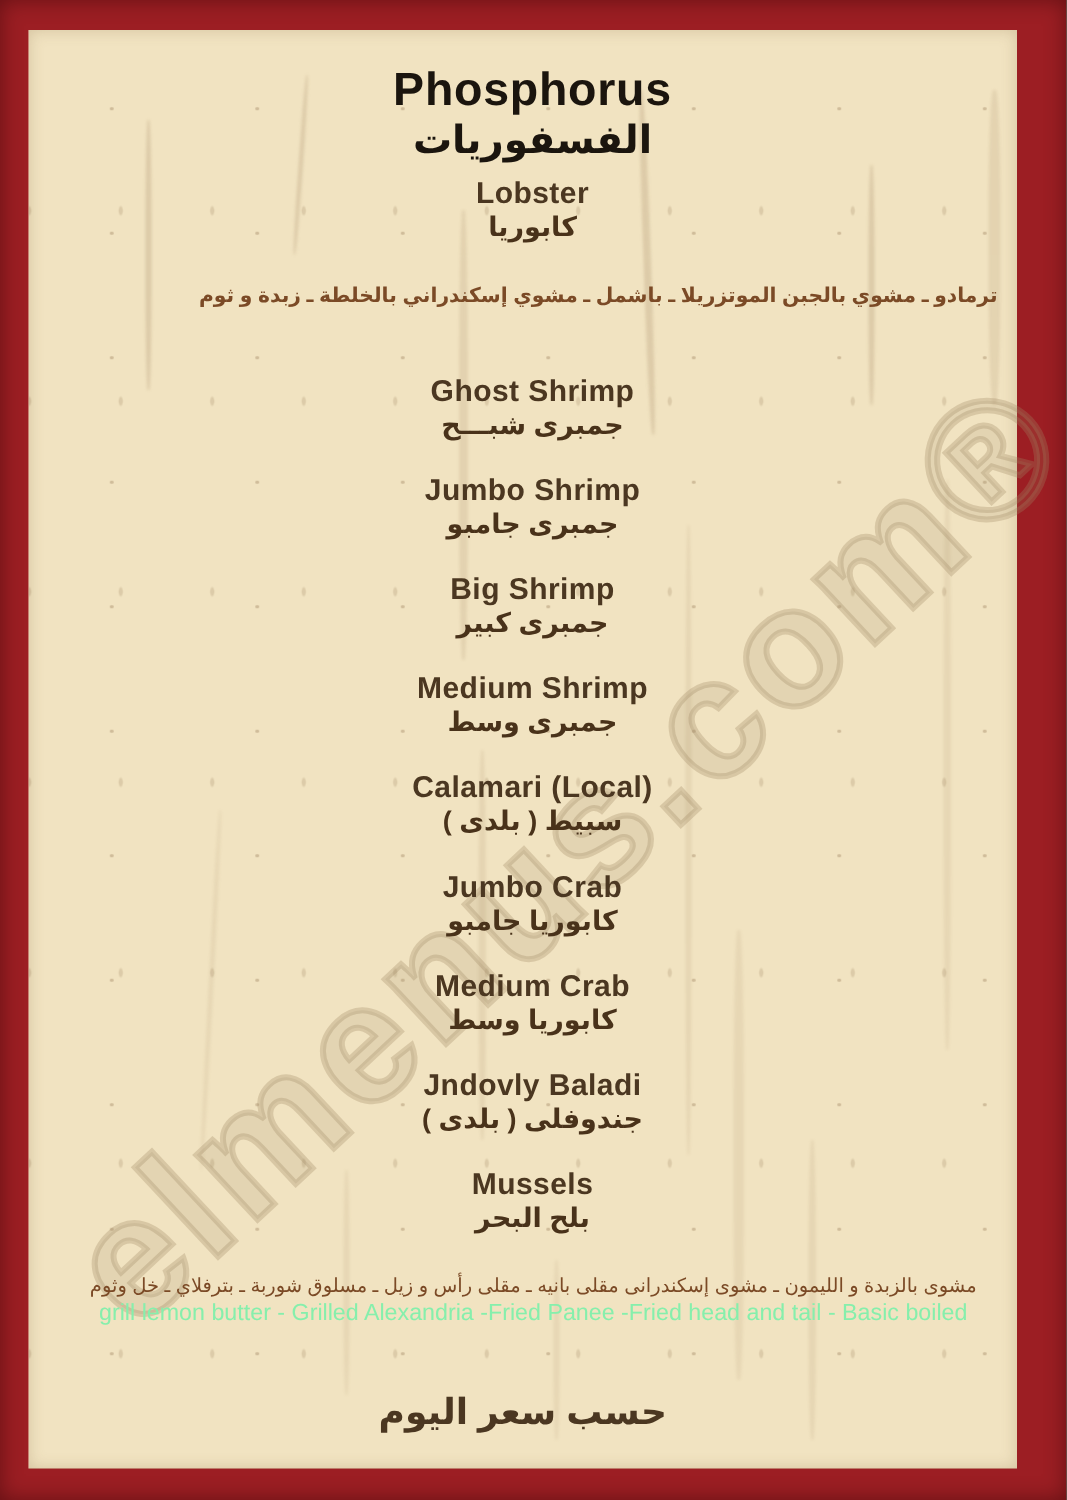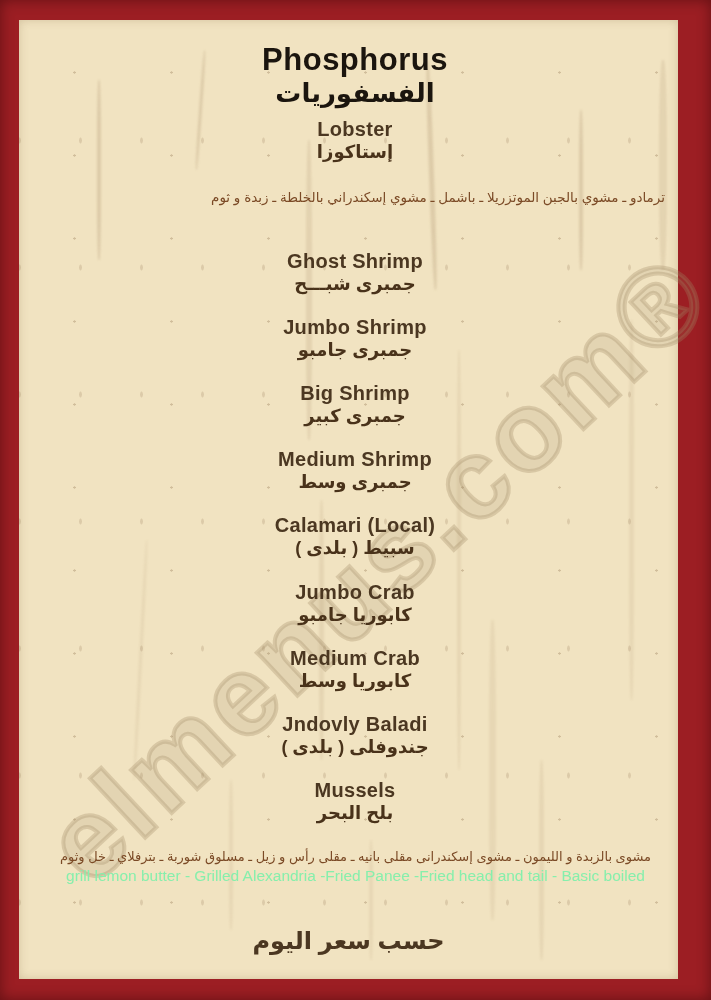--- a/index.html
+++ b/index.html
@@ -56,21 +56,21 @@
     position:absolute; left:45px; right:46px;
     display:flex; justify-content:space-between; align-items:center;flex-direction:column;
   }
   .title-en { font-size:31px; font-weight:bold; color:#1b150e; letter-spacing:0.5px; }
   .title-ar { font-size:26px; font-weight:bold; color:#1b150e; direction:rtl; }
   .item-en  { font-size:20px; font-weight:bold; color:#4b3721; letter-spacing:0.3px; }
   .item-ar  { font-size:18px; font-weight:bold; color:#49321a; direction:rtl; }
   .desc {
     position:absolute; left:45px; right:46px;
     text-align:right; direction:rtl;
-    font-size:13.5px; font-weight:normal; color:#7b4a26;
+    font-size:13.5px; font-weight:bold; color:#7b4a26;
   }
   .prep-ar {
     position:absolute; left:40px; right:40px;
     text-align:center; direction:rtl;
     font-size:13px; font-weight:normal; color:#7b4a26;
   }
   .prep-en {
     position:absolute; left:40px; right:40px;
     text-align:center;
     font-size:15.5px; color:#86efac;
@@ -105,21 +105,21 @@
 
   <div class="watermark">elmenus.com®</div>
 
   <div class="row" style="top:42px;">
     <span class="title-en">Phosphorus</span>
     <span class="title-ar">الفسفوريات</span>
   </div>
 
   <div class="row" style="top:118px;">
     <span class="item-en">Lobster</span>
-    <span class="item-ar">إستاكوزا</span>
+    <span class="item-ar">كابوريا</span>
   </div>
   <div class="desc" style="top:189px;">ترمادو ـ مشوي بالجبن الموتزريلا ـ باشمل ـ مشوي إسكندراني بالخلطة ـ زبدة و ثوم</div>
 
   <div class="row" style="top:250px;">
     <span class="item-en">Ghost Shrimp</span>
     <span class="item-ar">جمبرى شبـــح</span>
   </div>
 
   <div class="row" style="top:316px;">
     <span class="item-en">Jumbo Shrimp</span>

